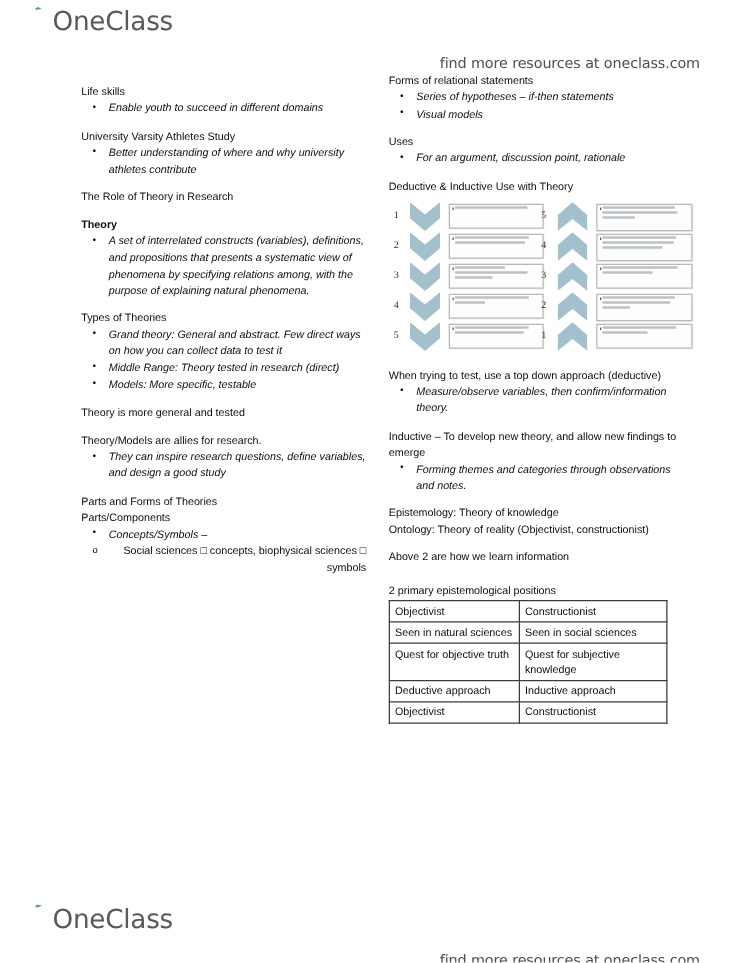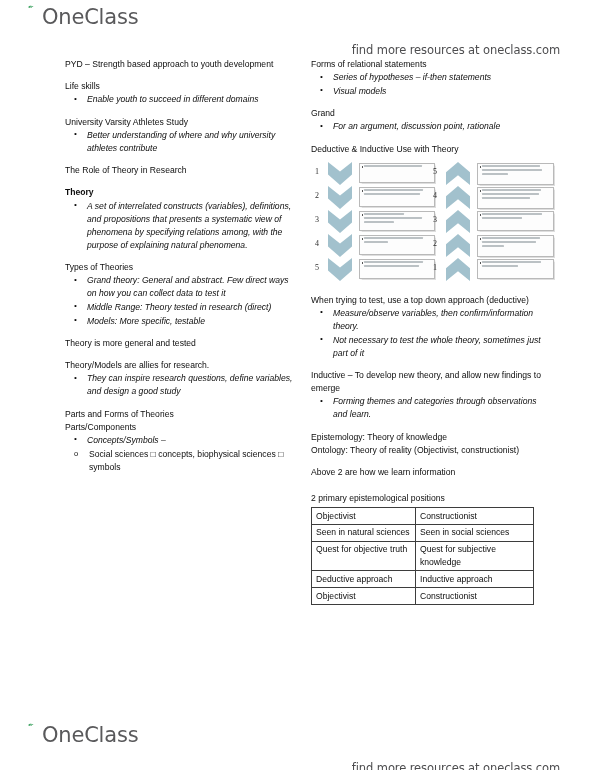--- a/index.html
+++ b/index.html
@@ -100,20 +100,21 @@
     content: "\2022";
     position: absolute;
     left: 9px;
     top: -0.5px;
     font-size: 8px;
   }
   ul.sub {
     list-style: none;
     margin: 0;
     padding: 0;
+    text-align: right;
   }
   ul.sub > li {
     position: relative;
     padding-left: 24px;
     margin: 0;
     line-height: 1.52;
   }
   ul.sub > li::before {
     content: "o";
     position: absolute;
@@ -219,21 +220,20 @@
     </span>
     <span class="logo-text">OneClass</span>
   </div>
   <div class="promo">find more resources at oneclass.com</div>
 </div>
 
 <div class="page">
 
   <div class="col col-left">
 
-    <div class="para">PYD – Strength based approach to youth development</div>
     <div class="spacer-sm"></div>
 
     <div class="para">Life skills</div>
     <ul class="bul">
       <li>Enable youth to succeed in different domains</li>
     </ul>
     <div class="spacer-sm"></div>
 
     <div class="para">University Varsity Athletes Study</div>
     <ul class="bul">
@@ -279,21 +279,21 @@
 
   <div class="col col-right">
 
     <div class="para">Forms of relational statements</div>
     <ul class="bul">
       <li>Series of hypotheses – if-then statements</li>
       <li>Visual models</li>
     </ul>
     <div class="spacer-sm"></div>
 
-    <div class="para">Grand</div>
+    <div class="para">Uses</div>
     <ul class="bul">
       <li>For an argument, discussion point, rationale</li>
     </ul>
     <div class="spacer-sm"></div>
 
     <div class="para">Deductive &amp; Inductive Use with Theory</div>
 
     <div class="diagram">
 
       <div class="dia-half left">
@@ -378,27 +378,26 @@
           <div class="dia-line" style="width:36px;"></div>
         </div>
       </div>
     </div>
 
     <div class="spacer-sm"></div>
 
     <div class="para">When trying to test, use a top down approach (deductive)</div>
     <ul class="bul">
       <li>Measure/observe variables, then confirm/information theory.</li>
-      <li>Not necessary to test the whole theory, sometimes just part of it</li>
     </ul>
     <div class="spacer-sm"></div>
 
     <div class="para">Inductive – To develop new theory, and allow new findings to emerge</div>
     <ul class="bul">
-      <li>Forming themes and categories through observations and learn.</li>
+      <li>Forming themes and categories through observations and notes.</li>
     </ul>
     <div class="spacer-sm"></div>
 
     <div class="para">Epistemology: Theory of knowledge</div>
     <div class="para">Ontology: Theory of reality (Objectivist, constructionist)</div>
     <div class="spacer-sm"></div>
 
     <div class="para">Above 2 are how we learn information</div>
     <div class="spacer-md"></div>
 

